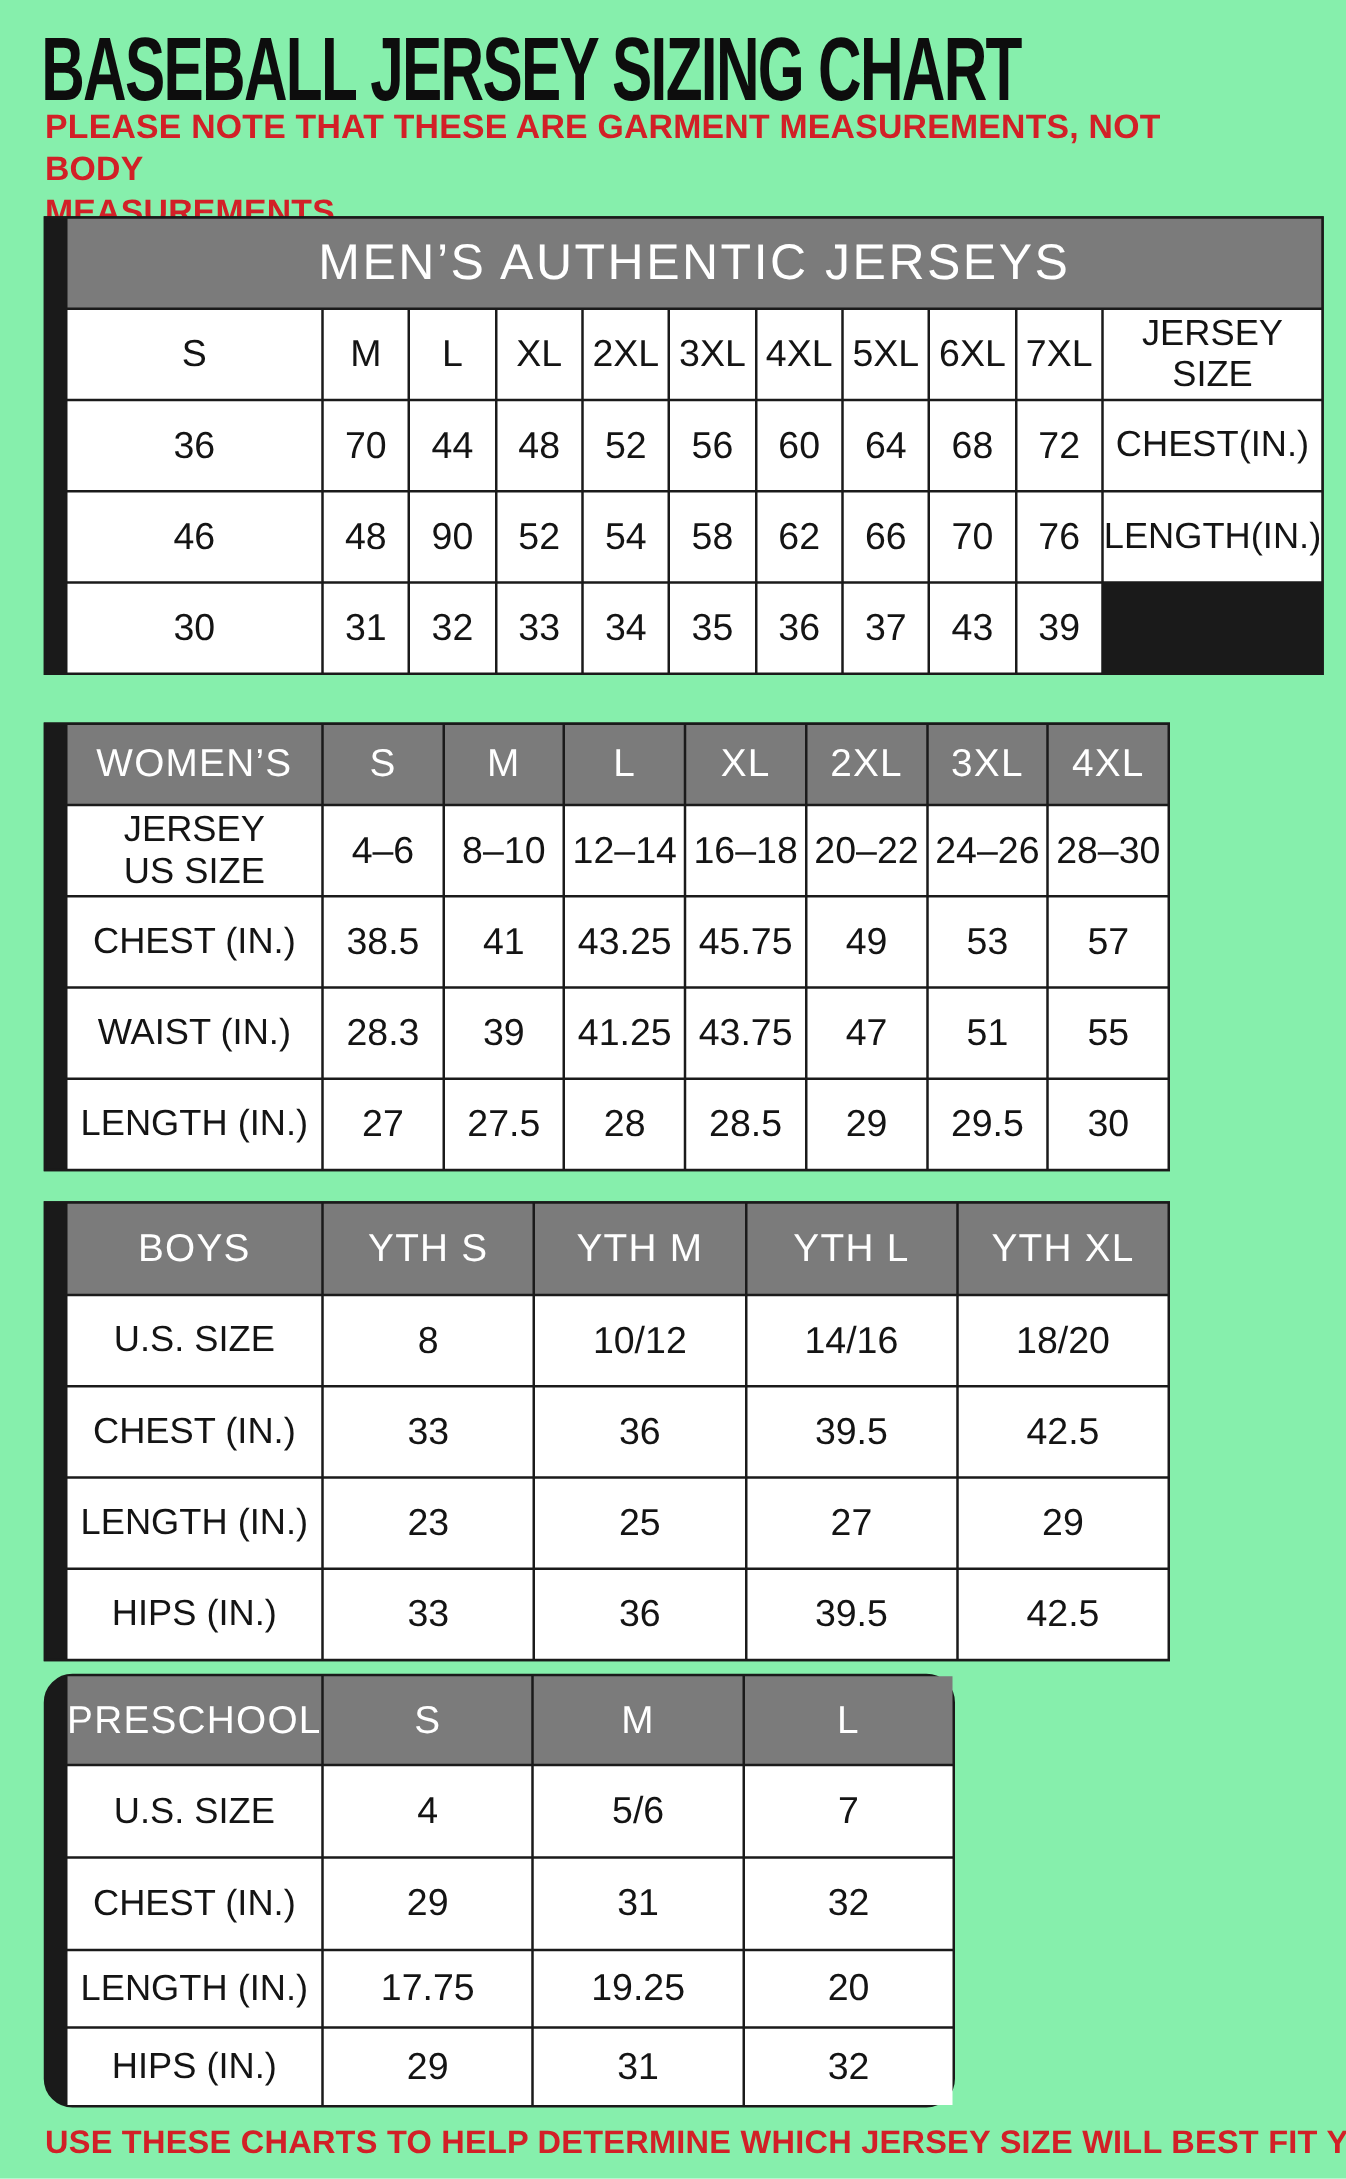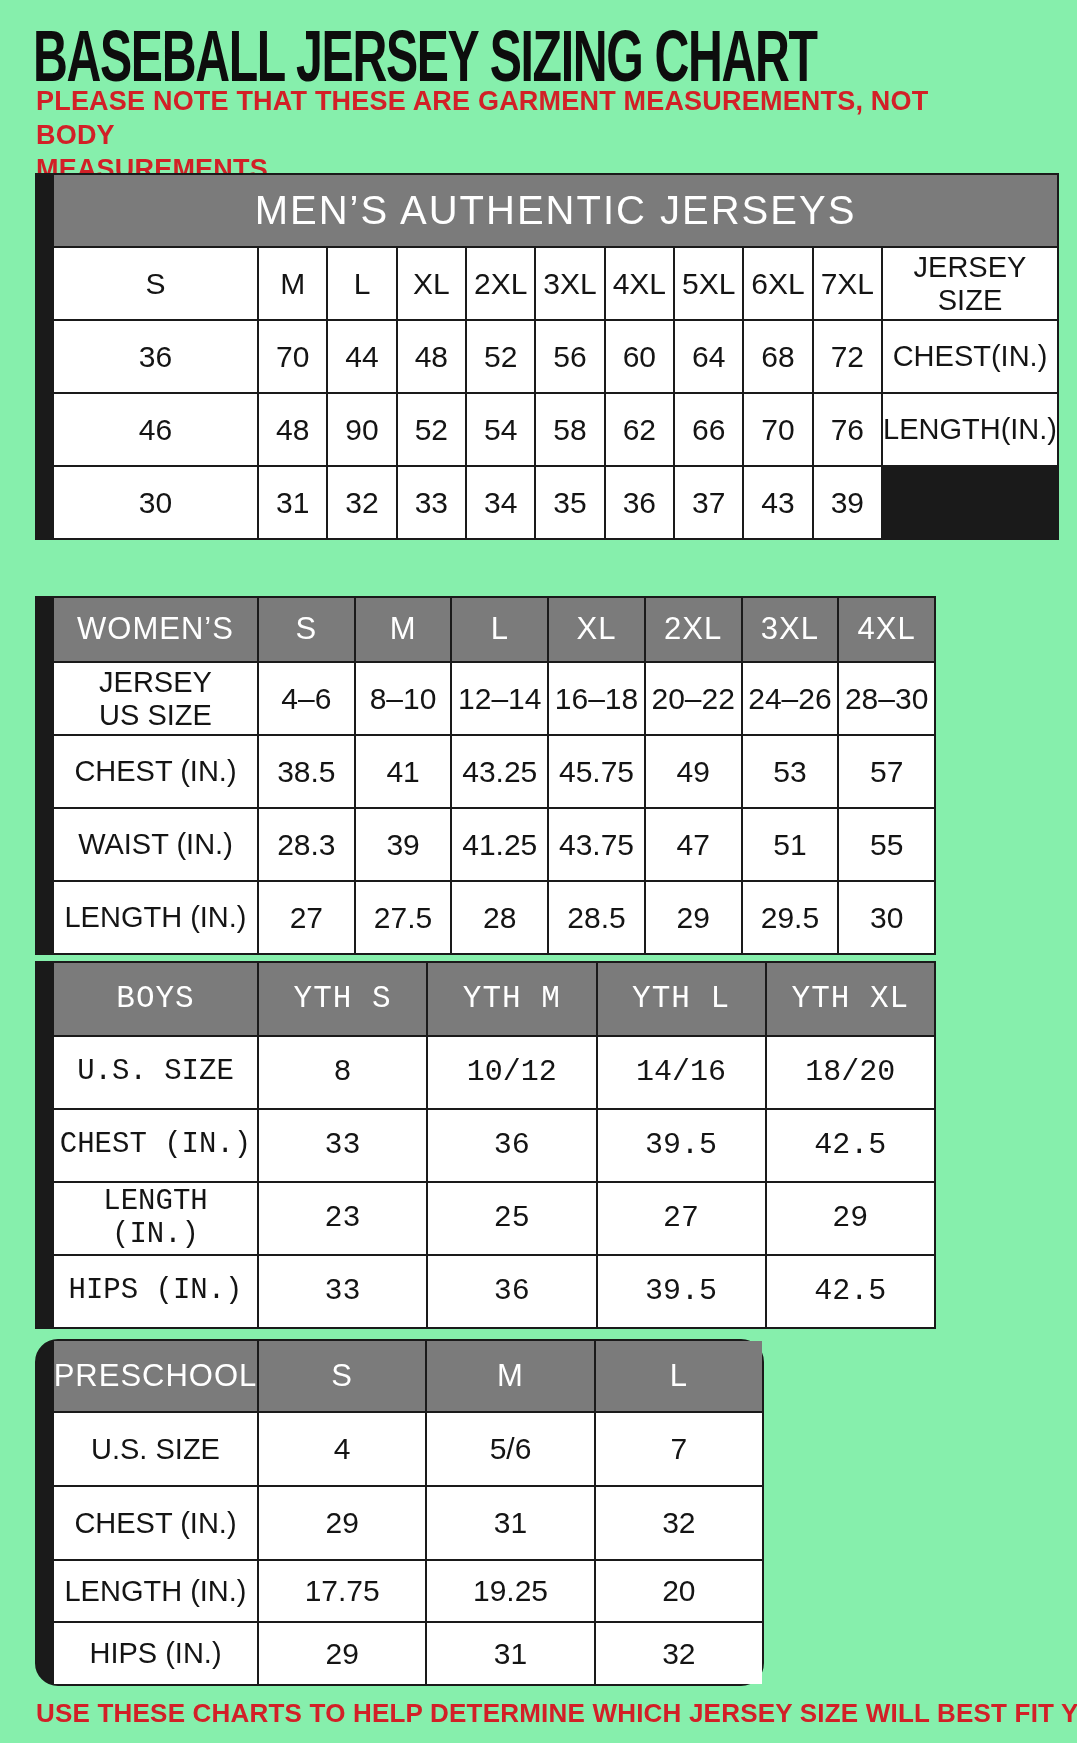--- a/index.html
+++ b/index.html
@@ -29,22 +29,22 @@
   }
   .c {
     background:#ffffff; display:flex; align-items:center; justify-content:center;
     text-align:center; color:#141414; font-size:30px; white-space:pre-line; line-height:1.12;
   }
   .lbl { font-size:29px; }
   .gh  { background:#7b7b7b; color:#ffffff; font-size:31px; letter-spacing:1px; }
   .band{ grid-column:1 / -1; background:#7b7b7b; color:#ffffff;
          font-size:40px; letter-spacing:2px; }
   .mens      { left:35px; top:173px; width:1003px; grid-template-columns:203px repeat(10,1fr); grid-template-rows:71px repeat(4,71px); }
-  .womens    { left:35px; top:596px; width:880px;  grid-template-columns:203px repeat(7,1fr);  grid-template-rows:63px repeat(4,71px); }
-  .boys      { left:35px; top:961px; width:880px;  grid-template-columns:203px repeat(4,1fr);  grid-template-rows:72px repeat(4,71px);font-family:Liberation Mono, monospace; }
+  .womens    { left:35px; top:578px; width:880px;  grid-template-columns:203px repeat(7,1fr);  grid-template-rows:63px repeat(4,71px); }
+  .boys      { left:35px; top:961px; width:880px;  grid-template-columns:203px repeat(4,1fr);  grid-template-rows:72px repeat(4,71px); }
   .preschool { left:35px; top:1339px; width:708px; grid-template-columns:203px repeat(3,1fr);  grid-template-rows:70px 72px 72px 60px 61px;border-radius:23px; }
 </style>
 </head>
 <body>
 
 <div class="page">
 
   <div class="title">BASEBALL JERSEY SIZING CHART</div>
   <div class="note">PLEASE NOTE THAT THESE ARE GARMENT MEASUREMENTS, NOT BODY
 MEASUREMENTS</div>

